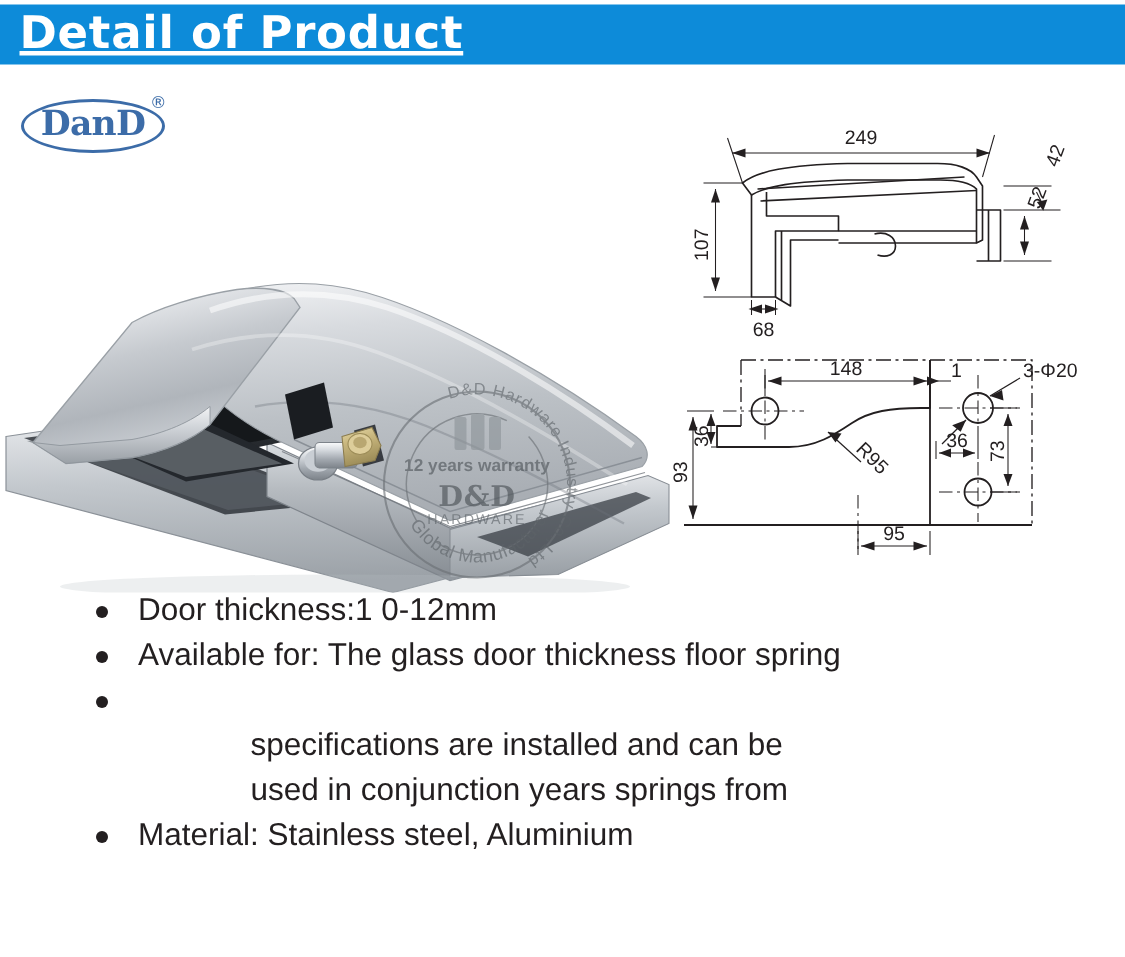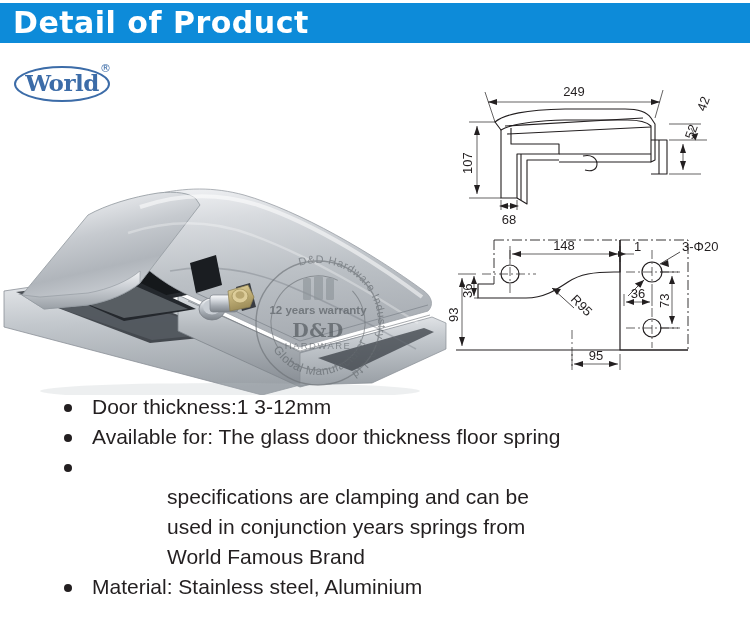--- a/index.html
+++ b/index.html
@@ -29,20 +29,21 @@
     position: absolute;
     left: 13px;
     top: -1px;
     font-size: 30px;
     font-weight: bold;
     letter-spacing: 0.5px;
     color: #ffffff;
     line-height: 42px;
     white-space: nowrap;
     font-family: "DejaVu Sans", sans-serif;
+    text-decoration: underline;
   }
 
   
   #brand-logo {
     position: absolute;
     left: 14px;
     top: 62px;
     width: 125px;
     height: 46px;
   }
@@ -153,21 +154,21 @@
 </style>
 </head>
 <body>
 
 <div id="header-banner">
   <div id="header-title">Detail of Product</div>
 </div>
 
 <div id="brand-logo">
   <div class="logo-ellipse"></div>
-  <div class="logo-wordmark">World</div>
+  <div class="logo-wordmark">DanD</div>
   <div class="logo-reg">®</div>
 </div>
 
 <div id="product-photo">
   <svg width="450" height="300" viewBox="0 0 450 300" xmlns="http://www.w3.org/2000/svg">
     <defs>
       <linearGradient id="topFaceGrad" x1="0" y1="0" x2="0.35" y2="1">
         <stop offset="0%" stop-color="#fbfbfc"></stop>
         <stop offset="18%" stop-color="#e7e9ec"></stop>
         <stop offset="45%" stop-color="#c6cacf"></stop>
@@ -483,35 +484,32 @@
       <path d="M126,132 l9,-3 l0,6 z"></path>
       <path d="M170,132 l-9,-3 l0,6 z"></path>
     </g>
     <text x="148" y="128" text-anchor="middle" font-family="'Liberation Sans', sans-serif" font-size="13" fill="#231f20">95</text>
   </svg>
 </div>
 
 <div id="spec-list">
   <div class="spec-row">
     <span class="spec-bullet"></span>
-    <span class="spec-text">Door thickness:1 3-12mm</span>
+    <span class="spec-text">Door thickness:1 0-12mm</span>
   </div>
   <div class="spec-row">
     <span class="spec-bullet"></span>
     <span class="spec-text">Available for: The glass door thickness floor spring</span>
   </div>
   <div class="spec-row">
     <span class="spec-bullet"></span>
   </div>
   <div class="spec-row">
-    <span class="spec-text indent">specifications are clamping and can be</span>
+    <span class="spec-text indent">specifications are installed and can be</span>
   </div>
   <div class="spec-row">
     <span class="spec-text indent">used in conjunction years springs from</span>
   </div>
   <div class="spec-row">
-    <span class="spec-text indent">World Famous Brand</span>
-  </div>
-  <div class="spec-row">
     <span class="spec-bullet"></span>
     <span class="spec-text">Material: Stainless steel, Aluminium</span>
   </div>
 </div>
 
 </body></html>

